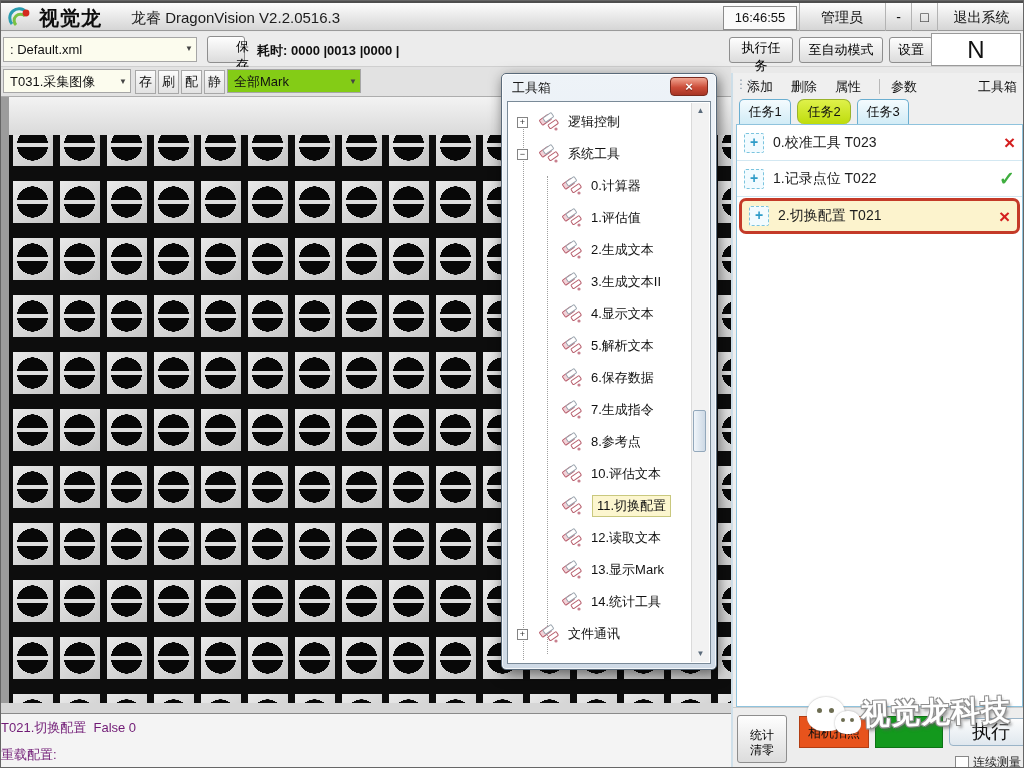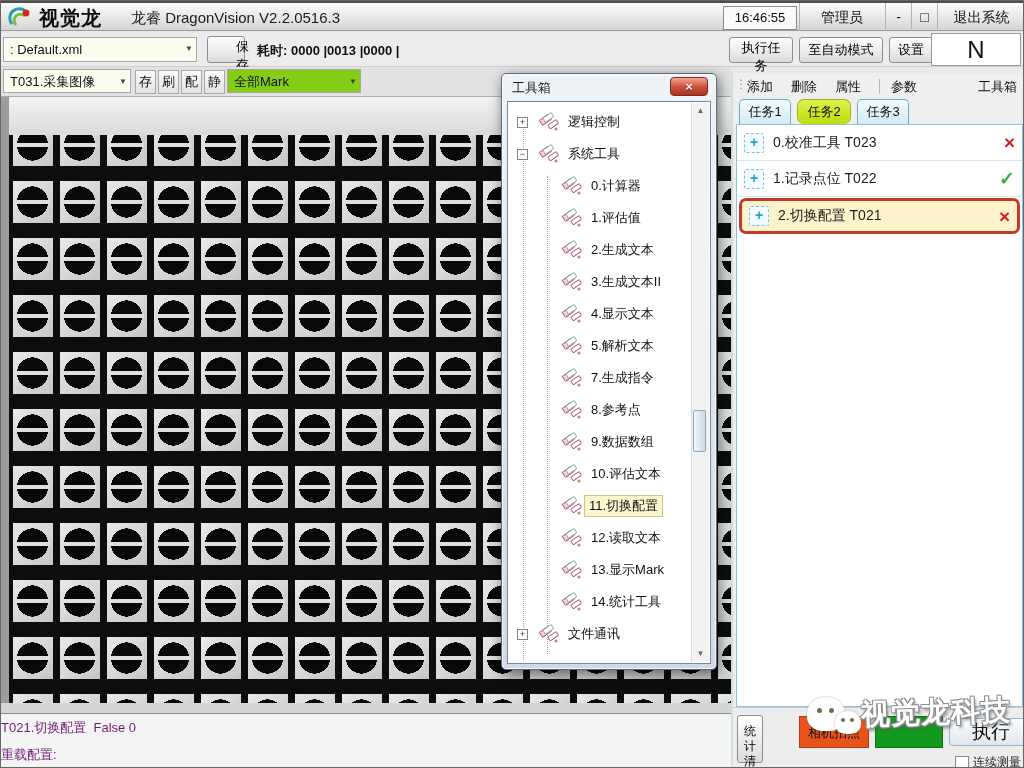--- a/index.html
+++ b/index.html
@@ -63,21 +63,21 @@
   .taskrow{position:relative;height:36px;display:flex;align-items:center;padding:0 7px;
     border-bottom:1px solid #d3e8f2;box-sizing:border-box;}
   .taskrow.selected{height:36px;border:3px solid #c43a28;border-radius:7px;background:#fcf3cd;margin:1px 2px;}
   .capicon{width:18px;height:18px;border:1px dashed #7bc4de;position:relative;flex:none;
     color:#2f9cc8;font-weight:bold;font-size:14px;line-height:16px;text-align:center;background:#f2fbff;border-radius:2px;}
   .tlabel{margin-left:9px;font-size:14px;color:#1d1d1d;white-space:nowrap;}
   .tstatus{margin-left:auto;font-size:19px;font-weight:bold;line-height:1;}
   .tstatus.fail{color:#d41f1f;}
   .tstatus.pass{color:#3fae3f;}
   .bottomstrip{position:absolute;left:0;top:634px;width:100%;height:62px;background:#ededed;border-top:1px solid #cccccc;box-sizing:border-box;}
-  .statsbtn{position:absolute;left:4px;top:7px;width:26px;height:48px;font-size:12px;line-height:15px;padding-top:8px;}
+  .statsbtn{position:absolute;left:4px;top:7px;width:50px;height:48px;font-size:12px;line-height:15px;padding-top:8px;}
   .flatbtn{position:absolute;top:8px;height:32px;font-size:13px;color:#101010;text-align:center;line-height:32px;box-sizing:border-box;}
   .orange{left:66px;width:70px;background:#e8531c;border:1px solid #b33d12;}
   .green{left:142px;width:68px;background:#13991d;border:1px solid #0c7314;}
   .execbtn{position:absolute;left:216px;top:10px;width:84px;height:28px;border:1px solid #9ab4c8;border-radius:4px;
     background:linear-gradient(#fdfdfd,#dfe7ee);font-size:19px;line-height:26px;text-align:center;box-sizing:border-box;}
   .chkwrap{position:absolute;left:222px;top:46px;display:flex;align-items:center;font-size:12px;color:#222;}
   .chkbox{width:12px;height:12px;border:1px solid #888;background:#fff;margin-right:4px;flex:none;}
   
   .watermark{position:absolute;left:74px;top:612px;width:222px;height:64px;z-index:30;pointer-events:none;}
   .wm-bub{position:absolute;background:#fff;border-radius:48% 48% 42% 42%;box-shadow:0 0 2px rgba(120,120,120,.6);}
@@ -99,21 +99,21 @@
   .guide1{position:absolute;left:13px;top:14px;height:540px;border-left:1px dotted #9f9f9f;}
   .guide2{position:absolute;left:37px;top:70px;height:478px;border-left:1px dotted #9f9f9f;}
   .trow{height:32px;display:flex;align-items:center;position:relative;}
   .trow.root{padding-left:7px;}
   .trow.child{padding-left:50px;}
   .expander{width:11px;height:11px;border:1px solid #848484;background:#fff;font-size:9px;line-height:9px;
     text-align:center;color:#333;flex:none;box-sizing:border-box;}
   .toolicon{width:24px;height:24px;margin-left:9px;flex:none;}
   .trow.child .toolicon{margin-left:0;}
   .tname{margin-left:7px;white-space:nowrap;}
-  .tname.sel{background:#fcf6cf;border:1px solid #c9c87e;padding:1px 4px;margin-left:0;}
+  .tname.sel{background:#fcf6cf;border:1px solid #c9c87e;padding:1px 4px;margin-left:8px;}
   .vscroll{position:absolute;right:1px;top:1px;bottom:1px;width:17px;background:#f2f2f2;border-left:1px solid #dadada;}
   .varrow{position:absolute;left:0;width:100%;height:16px;text-align:center;font-size:8px;color:#5a6a7a;line-height:16px;}
   .vthumb{position:absolute;left:1px;top:55%;width:13px;height:42px;background:linear-gradient(90deg,#f0f5fa,#cdd9e5);
     border:1px solid #93a8bb;border-radius:2px;box-sizing:border-box;}
 </style>
 </head>
 <body>
 
 <div class="app">
 
@@ -490,39 +490,39 @@
                 </svg></span>
               <span class="tname">5.解析文本</span>
             </div>
             <div class="trow child">
               <span class="toolicon"><svg width="24" height="24" viewBox="0 0 24 24">
                   <rect x="3" y="7" width="11" height="6" rx="1" fill="#f2d2d8" stroke="#b8606e" transform="rotate(-35 8 10)"></rect>
                   <rect x="9" y="2" width="5" height="10" rx="1" fill="#fff" stroke="#9aa4ae" transform="rotate(55 11 7)"></rect>
                   <rect x="11" y="12" width="10" height="4.5" rx="1" fill="#fff" stroke="#b8606e" transform="rotate(-35 16 14)"></rect>
                   <circle cx="19" cy="19" r="1.6" fill="#c8808e"></circle>
                 </svg></span>
+              <span class="tname">6.保存数据</span>
+            </div>
+            <div class="trow child">
+              <span class="toolicon"><svg width="24" height="24" viewBox="0 0 24 24">
+                  <rect x="3" y="7" width="11" height="6" rx="1" fill="#f2d2d8" stroke="#b8606e" transform="rotate(-35 8 10)"></rect>
+                  <rect x="9" y="2" width="5" height="10" rx="1" fill="#fff" stroke="#9aa4ae" transform="rotate(55 11 7)"></rect>
+                  <rect x="11" y="12" width="10" height="4.5" rx="1" fill="#fff" stroke="#b8606e" transform="rotate(-35 16 14)"></rect>
+                  <circle cx="19" cy="19" r="1.6" fill="#c8808e"></circle>
+                </svg></span>
               <span class="tname">7.生成指令</span>
             </div>
             <div class="trow child">
               <span class="toolicon"><svg width="24" height="24" viewBox="0 0 24 24">
                   <rect x="3" y="7" width="11" height="6" rx="1" fill="#f2d2d8" stroke="#b8606e" transform="rotate(-35 8 10)"></rect>
                   <rect x="9" y="2" width="5" height="10" rx="1" fill="#fff" stroke="#9aa4ae" transform="rotate(55 11 7)"></rect>
                   <rect x="11" y="12" width="10" height="4.5" rx="1" fill="#fff" stroke="#b8606e" transform="rotate(-35 16 14)"></rect>
                   <circle cx="19" cy="19" r="1.6" fill="#c8808e"></circle>
                 </svg></span>
               <span class="tname">8.参考点</span>
-            </div>
-            <div class="trow child">
-              <span class="toolicon"><svg width="24" height="24" viewBox="0 0 24 24">
-                  <rect x="3" y="7" width="11" height="6" rx="1" fill="#f2d2d8" stroke="#b8606e" transform="rotate(-35 8 10)"></rect>
-                  <rect x="9" y="2" width="5" height="10" rx="1" fill="#fff" stroke="#9aa4ae" transform="rotate(55 11 7)"></rect>
-                  <rect x="11" y="12" width="10" height="4.5" rx="1" fill="#fff" stroke="#b8606e" transform="rotate(-35 16 14)"></rect>
-                  <circle cx="19" cy="19" r="1.6" fill="#c8808e"></circle>
-                </svg></span>
-              <span class="tname">9.数据数组</span>
             </div>
             <div class="trow child">
               <span class="toolicon"><svg width="24" height="24" viewBox="0 0 24 24">
                   <rect x="3" y="7" width="11" height="6" rx="1" fill="#f2d2d8" stroke="#b8606e" transform="rotate(-35 8 10)"></rect>
                   <rect x="9" y="2" width="5" height="10" rx="1" fill="#fff" stroke="#9aa4ae" transform="rotate(55 11 7)"></rect>
                   <rect x="11" y="12" width="10" height="4.5" rx="1" fill="#fff" stroke="#b8606e" transform="rotate(-35 16 14)"></rect>
                   <circle cx="19" cy="19" r="1.6" fill="#c8808e"></circle>
                 </svg></span>
               <span class="tname">10.评估文本</span>
             </div>

